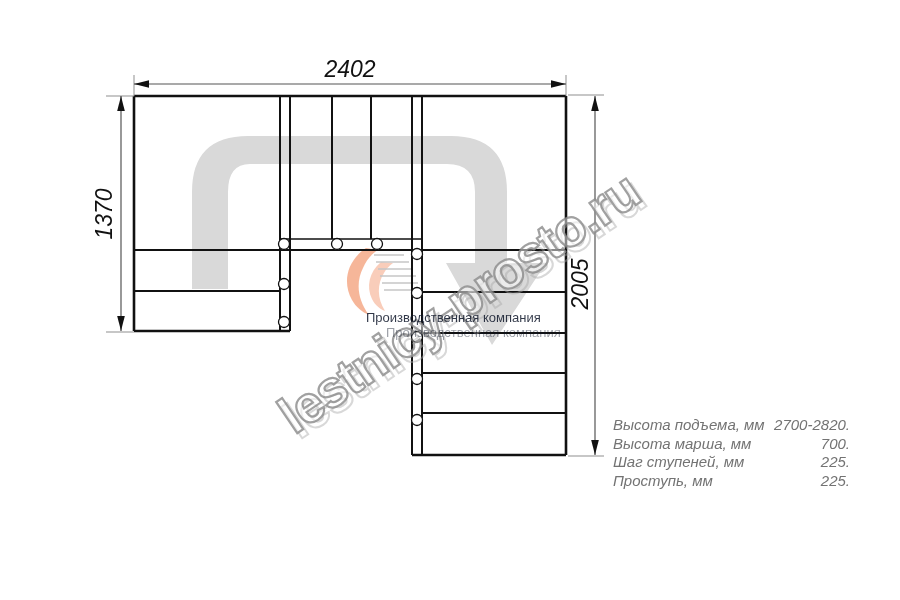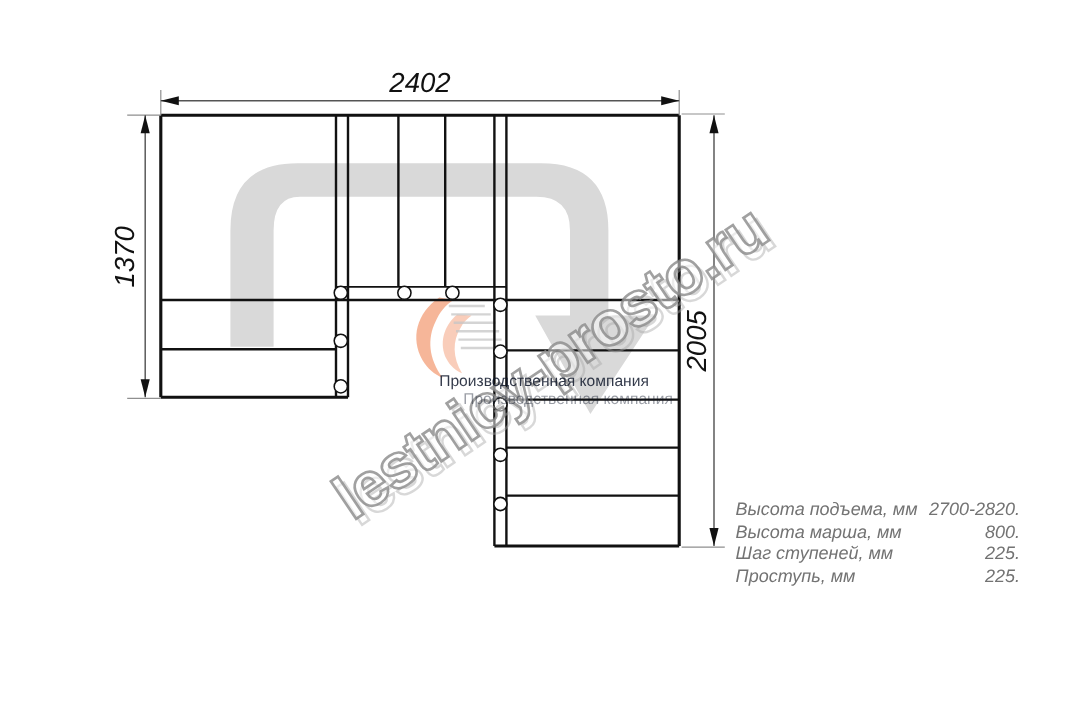--- a/index.html
+++ b/index.html
@@ -103,21 +103,21 @@
   <div class="company company1">Производственная компания</div>
   <div class="company company2">Производственная компания</div>
 
   <div class="spec">
     <div class="spec-row">
       <span>Высота подъема, мм</span>
       <span class="val">2700-2820.</span>
     </div>
     <div class="spec-row">
       <span>Высота марша, мм</span>
-      <span class="val">800.</span>
+      <span class="val">700.</span>
     </div>
     <div class="spec-row">
       <span>Шаг ступеней, мм</span>
       <span class="val">225.</span>
     </div>
     <div class="spec-row">
       <span>Проступь, мм</span>
       <span class="val">225.</span>
     </div>
   </div>

